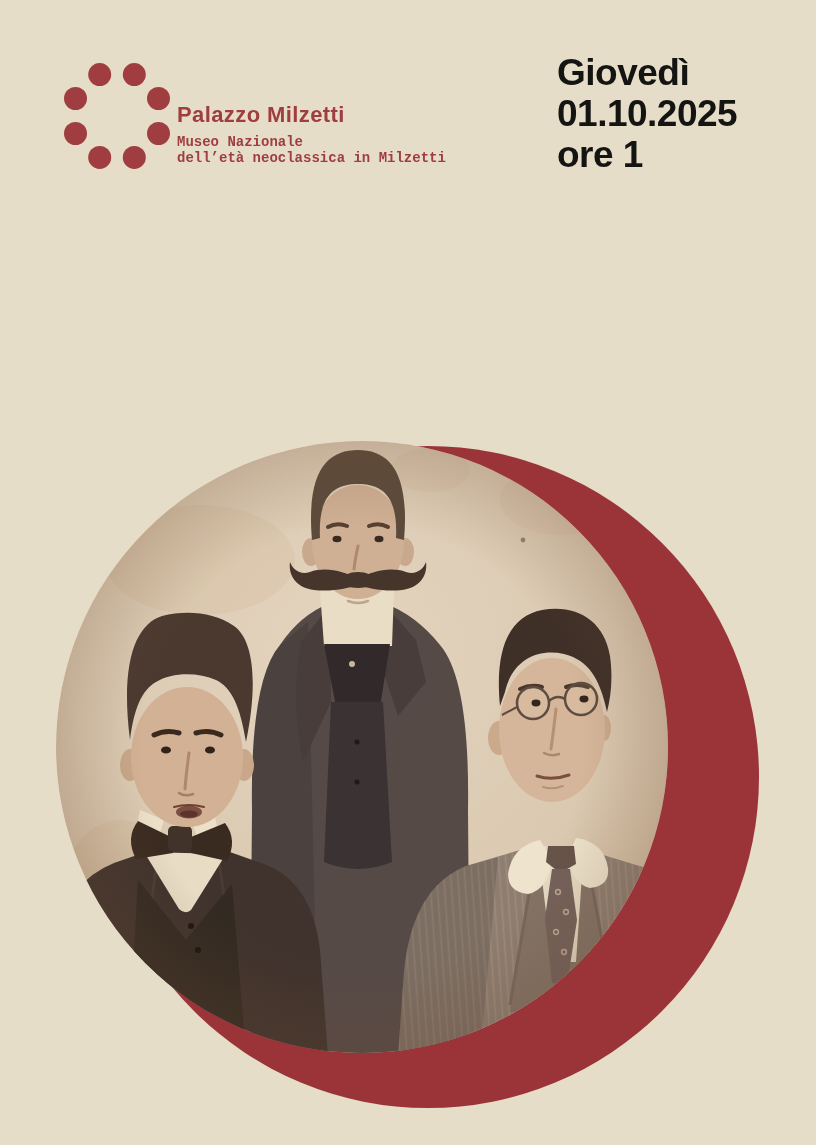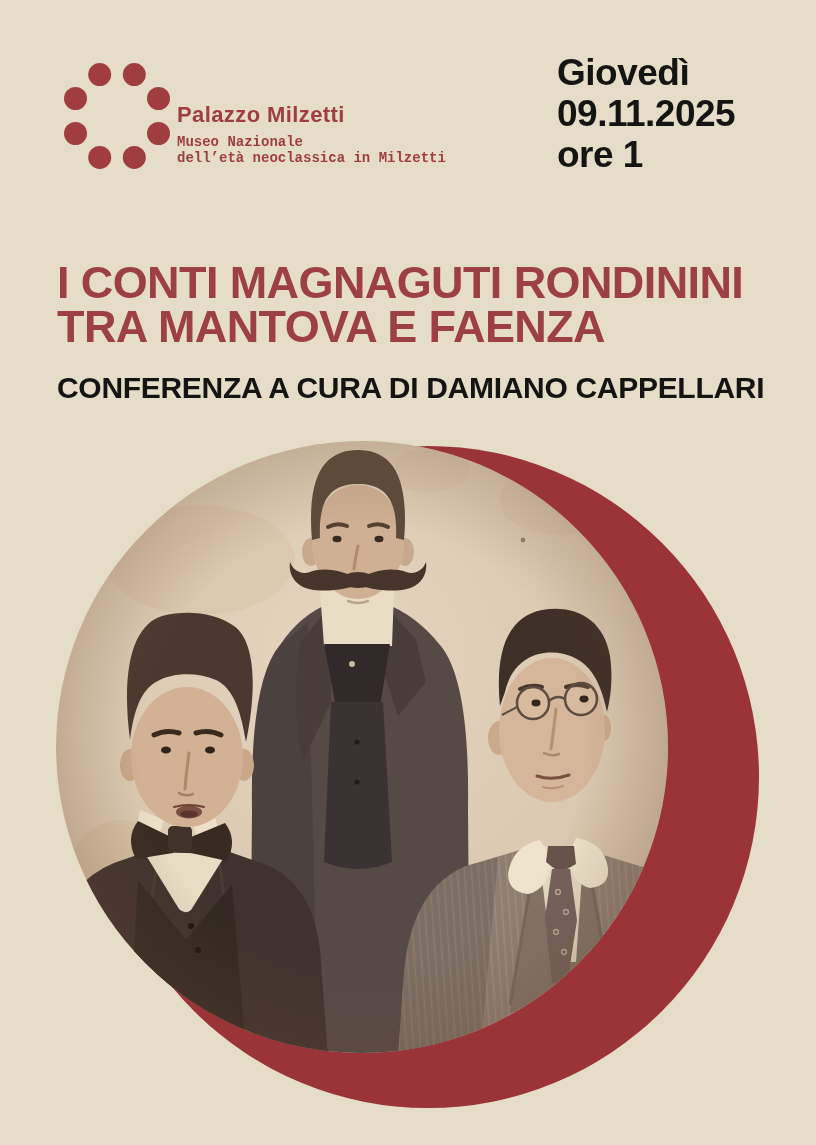--- a/index.html
+++ b/index.html
@@ -200,24 +200,19 @@
         <div class="logo-name">Palazzo Milzetti</div>
         <div class="logo-sub">
           <div>Museo Nazionale</div>
           <div>dell’età neoclassica in Milzetti</div>
         </div>
       </div>
     </div>
 
     <div class="date-block">
       <div>Giovedì</div>
-      <div>09.11.2025</div>
+      <div>01.10.2025</div>
       <div>ore 1</div>
     </div>
 
-    <div class="event-title">
-      <div>I CONTI MAGNAGUTI RONDININI</div>
-      <div>TRA MANTOVA E FAENZA</div>
-    </div>
-
-    <div class="event-subtitle">CONFERENZA A CURA DI DAMIANO CAPPELLARI</div>
+
   </div>
 </div>
 
 </body></html>

